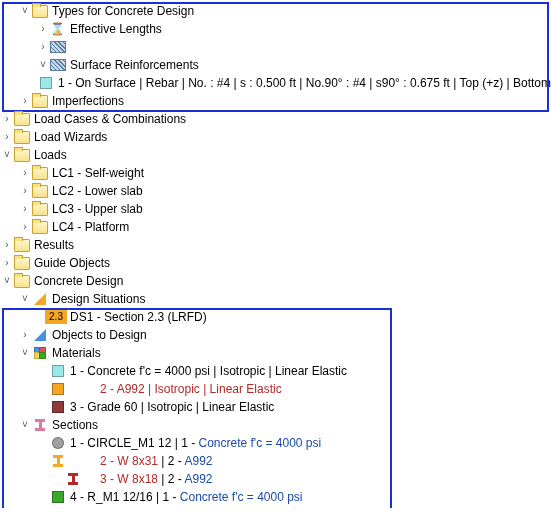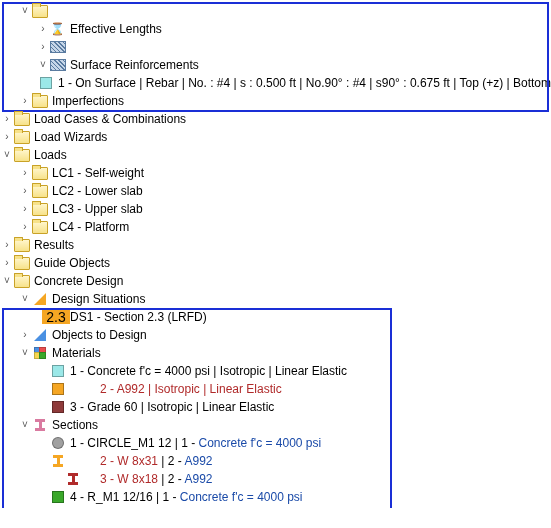--- a/index.html
+++ b/index.html
@@ -86,21 +86,21 @@
   .mats .c{background:#f5d650;left:0;bottom:0;}
   .mats .d{background:#3aa82a;right:0;bottom:0;}
   .ibeam{ width:10px;height:12px;display:flex;flex-direction:column;justify-content:space-between;align-items:center;}
   .ibeam .fl{width:10px;height:3px;background:currentColor;}
   .ibeam .wb{width:3px;flex:1;background:currentColor;}
   .ibeam.pink{color:#d97aa0;}
   .ibeam.orange{color:#f5a623;}
   .ibeam.red{color:#b02a2a;}
   .badge{
     display:inline-block;background:#f5a623;color:#000;
-    padding:0 4px;font-size:14px;border-radius:0;margin-right:4px;
+    padding:0 4px;font-size:10px;border-radius:0;margin-right:4px;
     line-height:14px;height:14px;
   }
   .txt { }
   .red { color:#b02a2a;margin-left:30px; }
   .blue { color:#1a4aa8; }
   .box-blue {
     border:2px solid #1a2fd6;
     position:absolute;
     pointer-events:none;
     box-sizing:border-box;
@@ -117,20 +117,21 @@
 <div class="box-blue box2"></div>
 
 <div class="tree">
 
   <div class="row">
     <span class="indent"></span>
     <span class="arrow">˅</span>
     <span class="iconbox">
           <span class="folder"></span>
         </span>
+    <span class="txt">Types for Concrete Design</span>
   </div>
 
   <div class="row">
     <span class="indent"></span>
         <span class="indent"></span>
     <span class="arrow">›</span>
     <span class="iconbox">
           <span class="hourglass">⌛</span>
         </span>
     <span class="txt">Effective Lengths</span>

